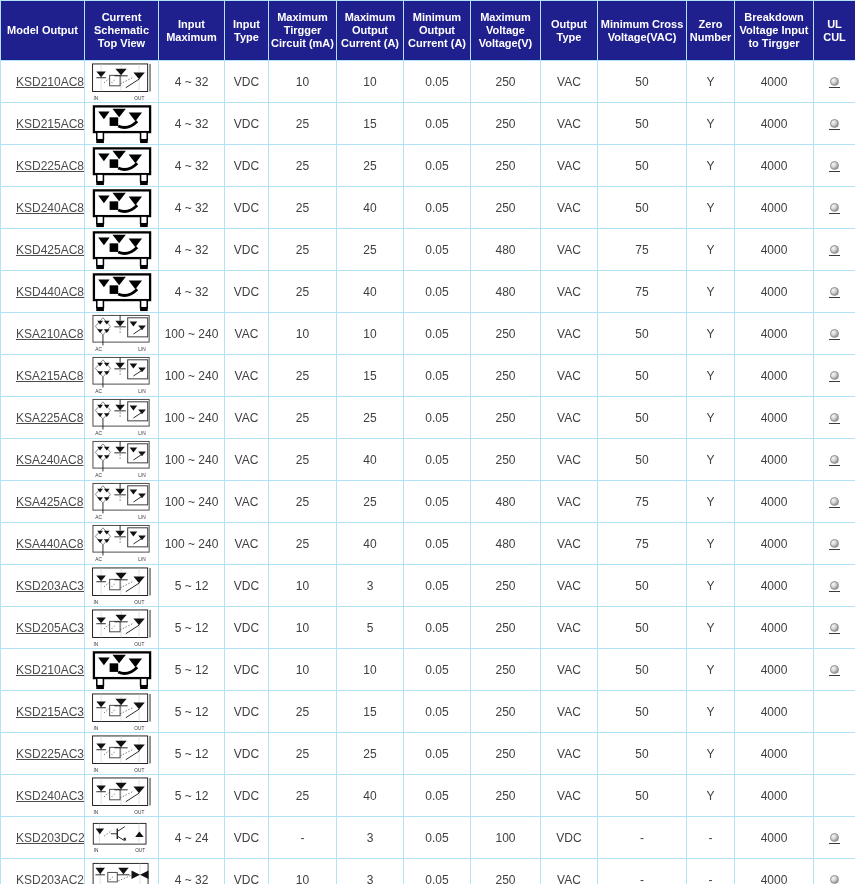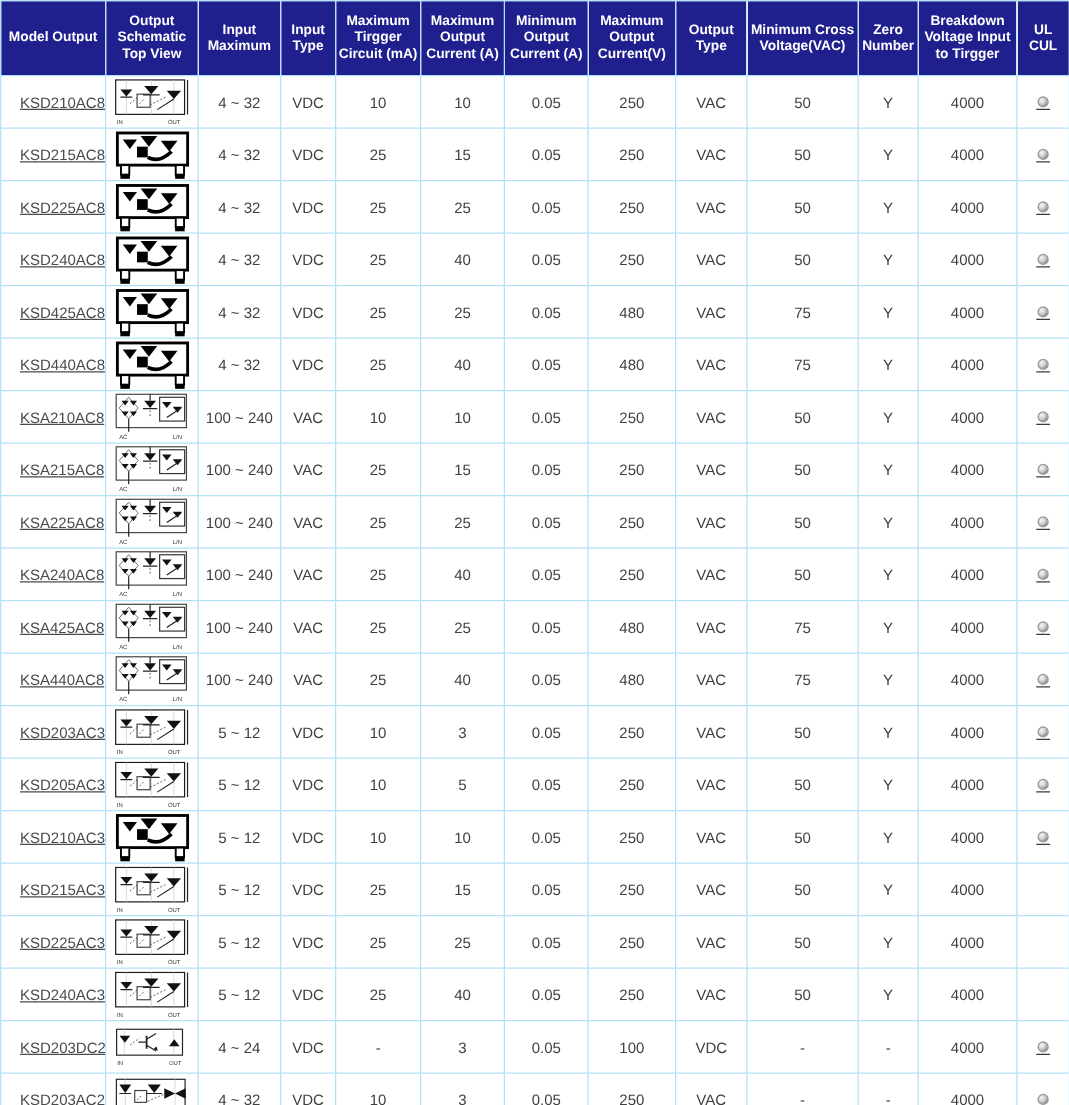--- a/index.html
+++ b/index.html
@@ -53,27 +53,27 @@
         <col style="width: 70px;">
         <col style="width: 57px;">
         <col style="width: 89px;">
         <col style="width: 48px;">
         <col style="width: 79px;">
         <col style="width: 42px;">
       </colgroup>
     <thead>
       <tr id="header-row">
           <th>Model Output</th>
-          <th>Output Schematic Top View</th>
+          <th>Current Schematic Top View</th>
           <th>Input Maximum</th>
           <th>Input Type</th>
           <th>Maximum Tirgger Circuit (mA)</th>
           <th>Maximum Output Current (A)</th>
           <th>Minimum Output Current (A)</th>
-          <th>Maximum Output Current(V)</th>
+          <th>Maximum Voltage Voltage(V)</th>
           <th>Output Type</th>
           <th>Minimum Cross Voltage(VAC)</th>
           <th>Zero Number</th>
           <th>Breakdown Voltage Input to Tirgger</th>
           <th>UL CUL</th>
         </tr>
     </thead>
     <tbody id="body-rows">
         <tr>
           <td class="model-cell"><a href="#" class="model-link">KSD210AC8</a></td>

